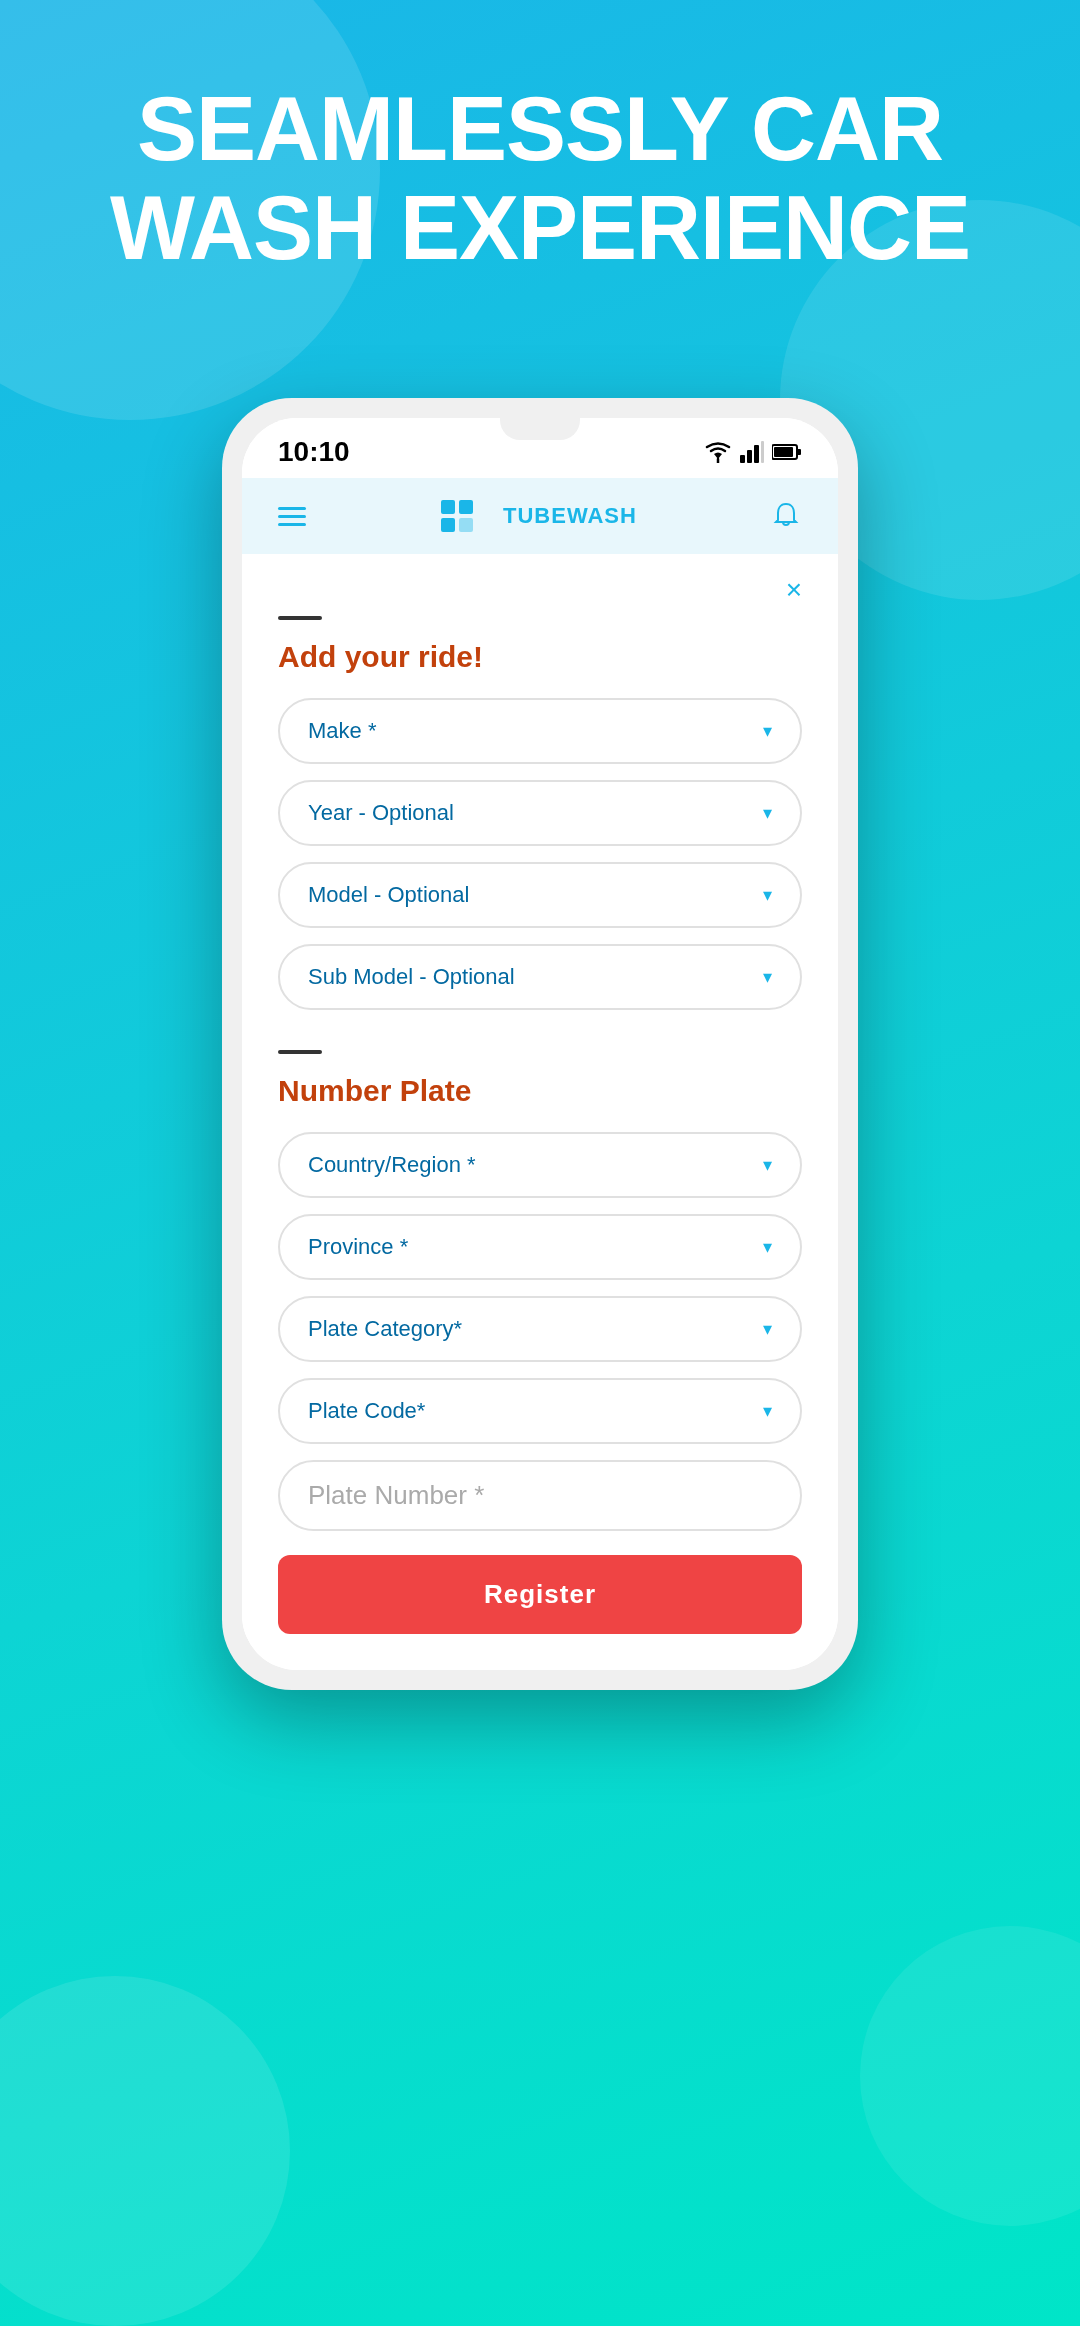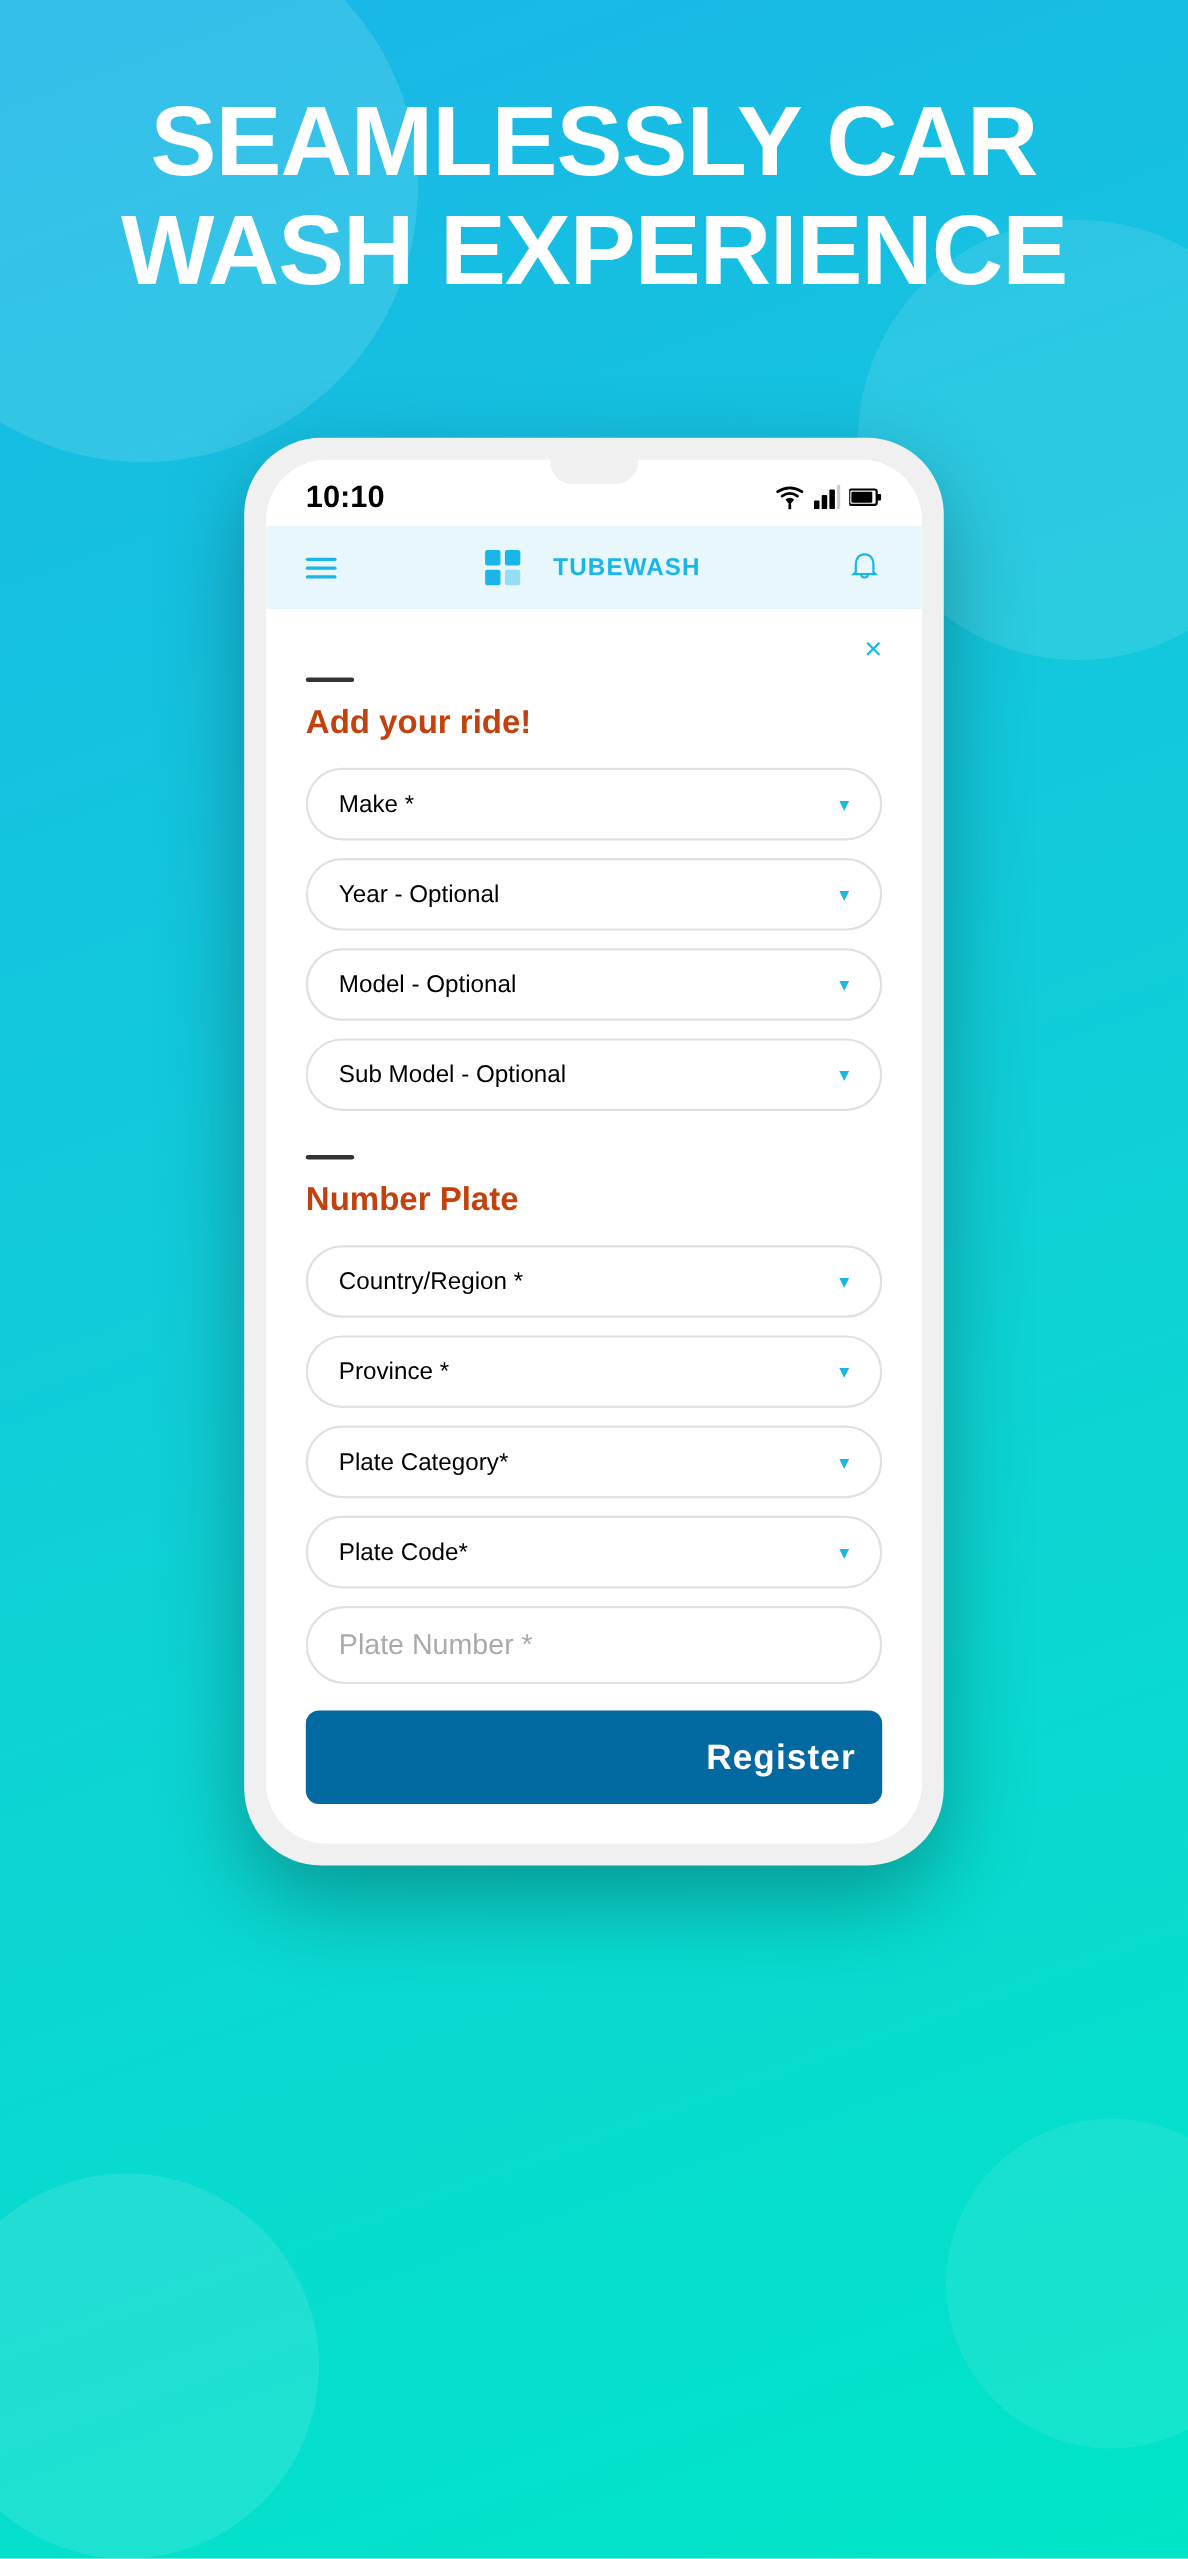--- a/index.html
+++ b/index.html
@@ -215,21 +215,21 @@
       border: 2px solid #e0e0e0;
       border-radius: 50px;
       padding: 18px 28px;
       margin-bottom: 16px;
       cursor: pointer;
       background: #fff;
     }
 
     .dropdown-label {
       font-size: 22px;
-      color: #000000;
+      color: #0369a1;
     }
 
     .dropdown-arrow {
       color: #1ab6e8;
       font-size: 18px;
     }
 
     .section-gap {
       height: 24px;
     }
@@ -260,30 +260,29 @@
     }
 
     .text-input-field input::placeholder {
       color: #aaa;
     }
 
     
     .register-btn {
       width: 100%;
       padding: 24px;
-      background: #0369a1;
+      background: #ef4444;
       border: none;
       border-radius: 12px;
-      font-size: 32px;
+      font-size: 26px;
       font-weight: 700;
       color: #ffffff;
       cursor: pointer;
       margin-top: 8px;
       letter-spacing: 1px;
-      text-align: right;
     }
   </style>
 </head>
 <body>
 
 <div class="bg-circle-tl"></div>
 <div class="bg-circle-tr"></div>
 <div class="bg-circle-bl"></div>
 <div class="bg-circle-br"></div>
 

